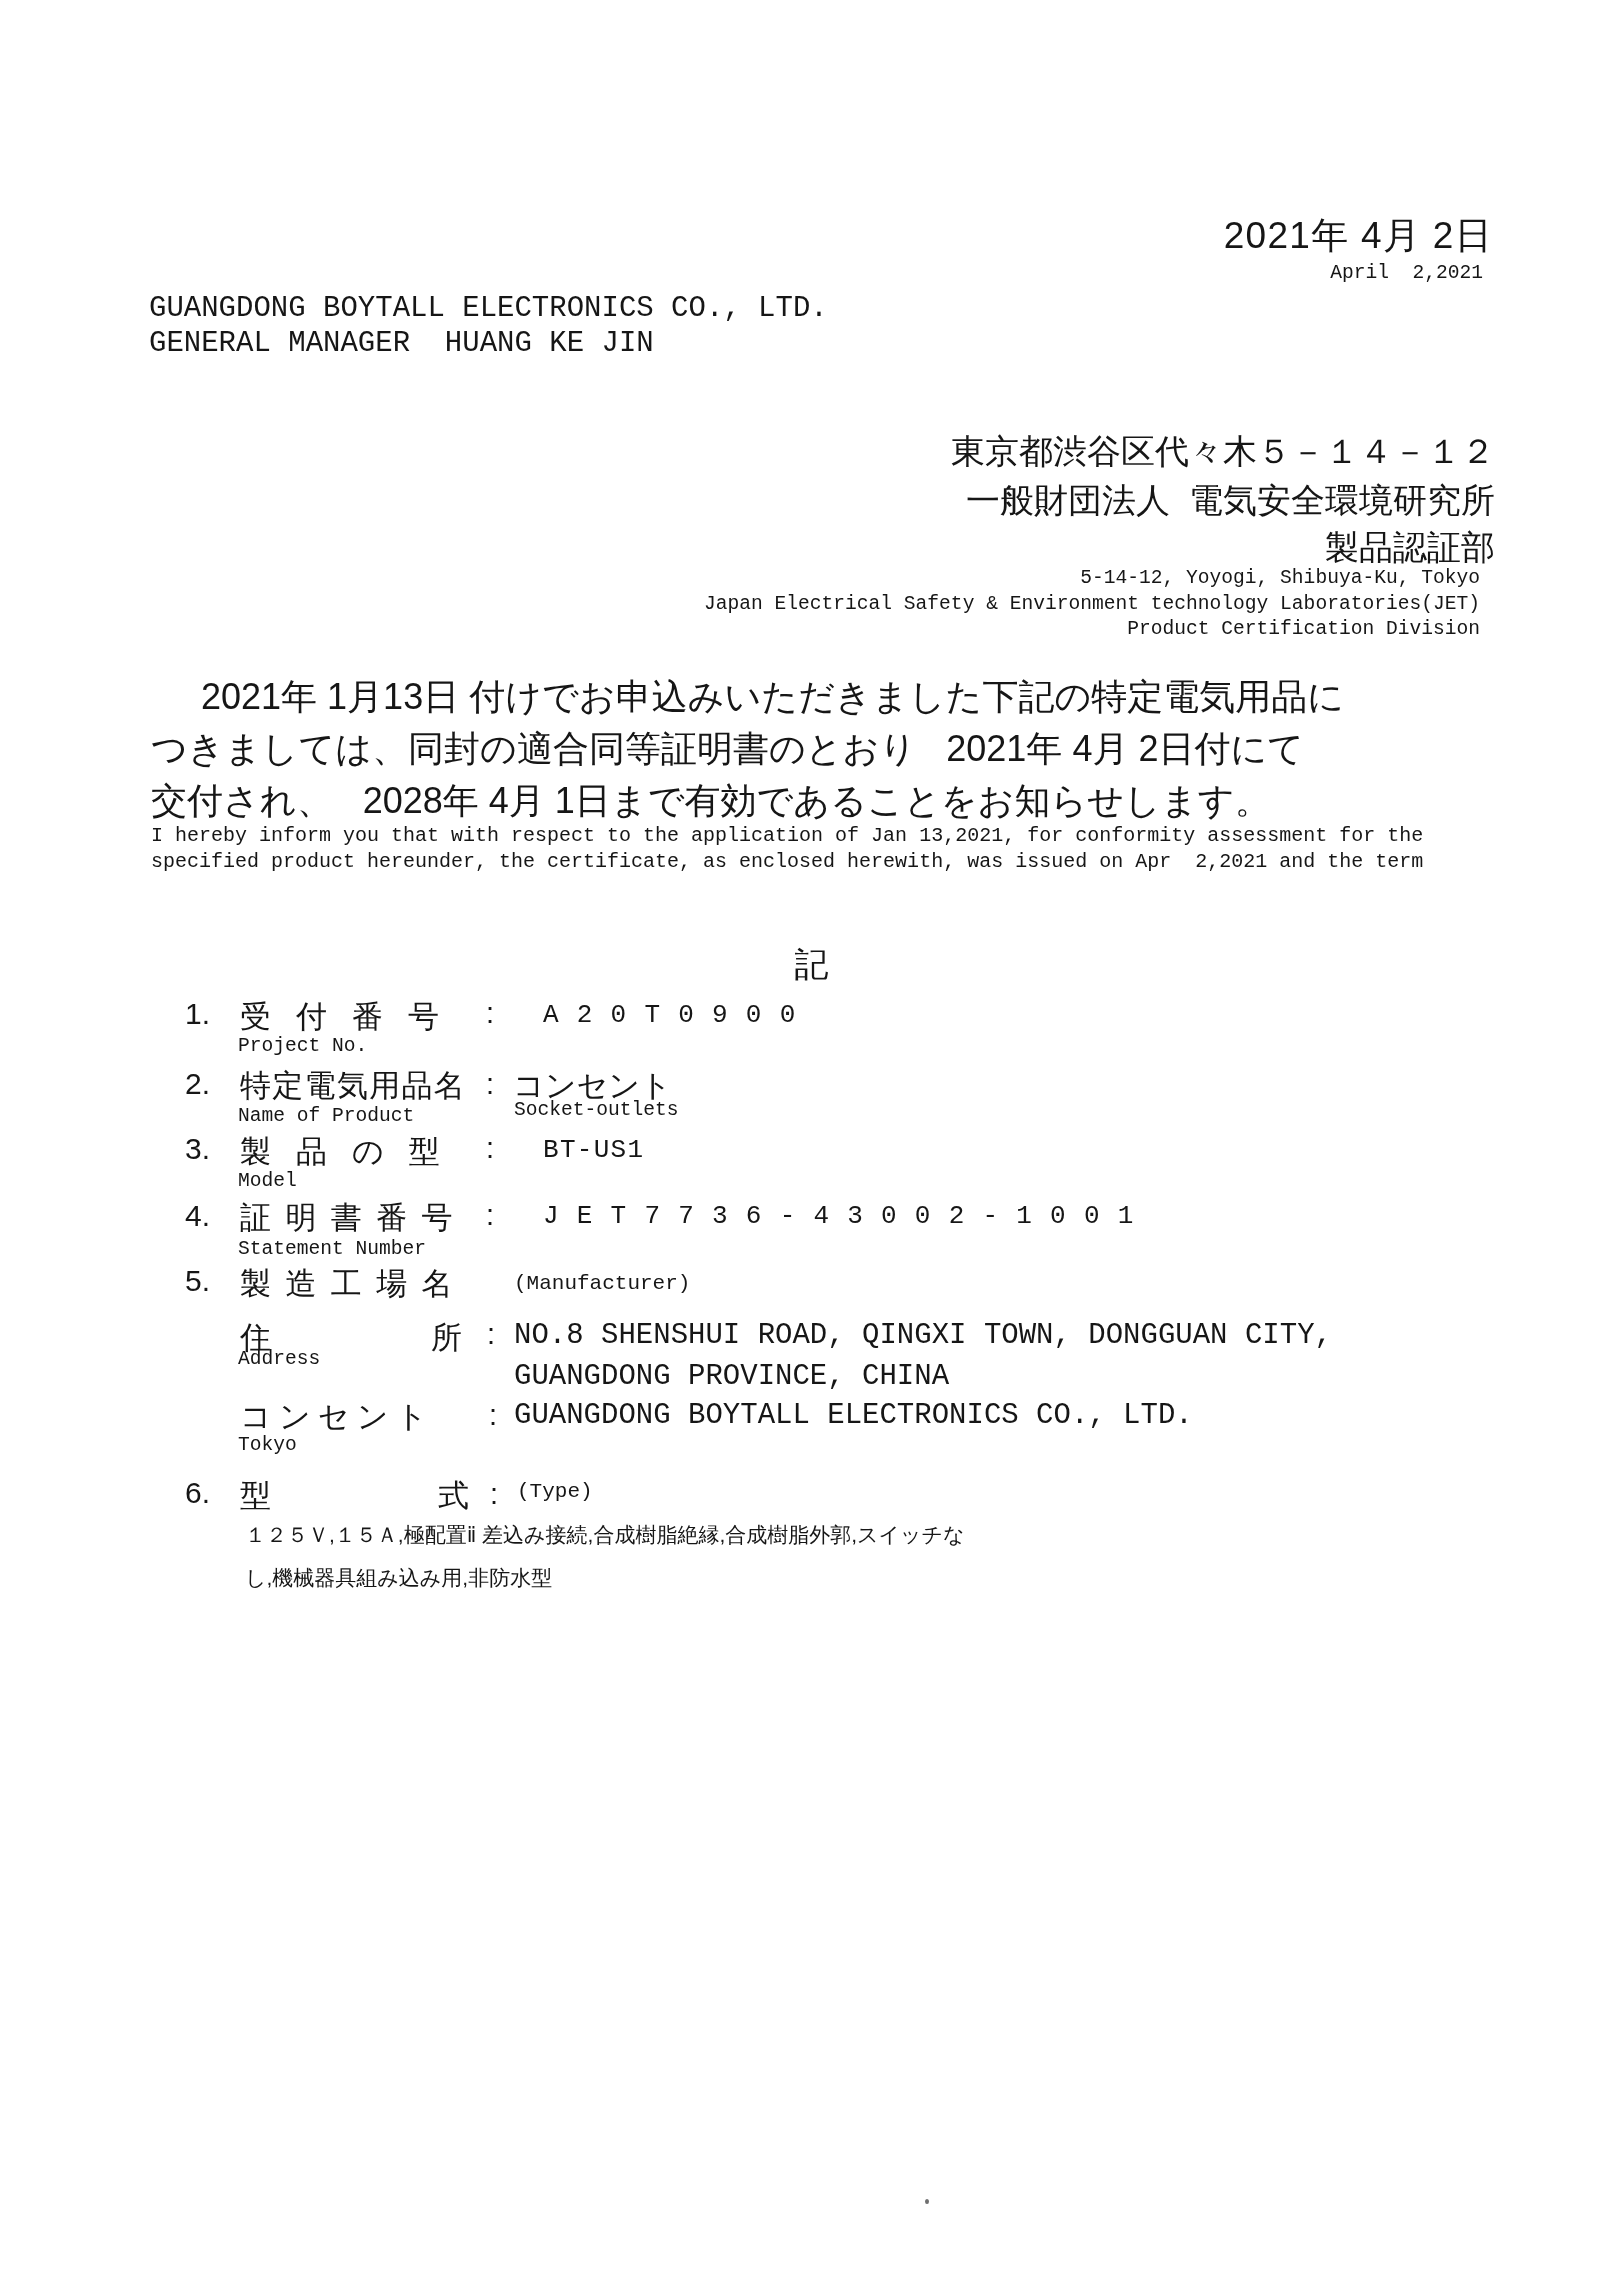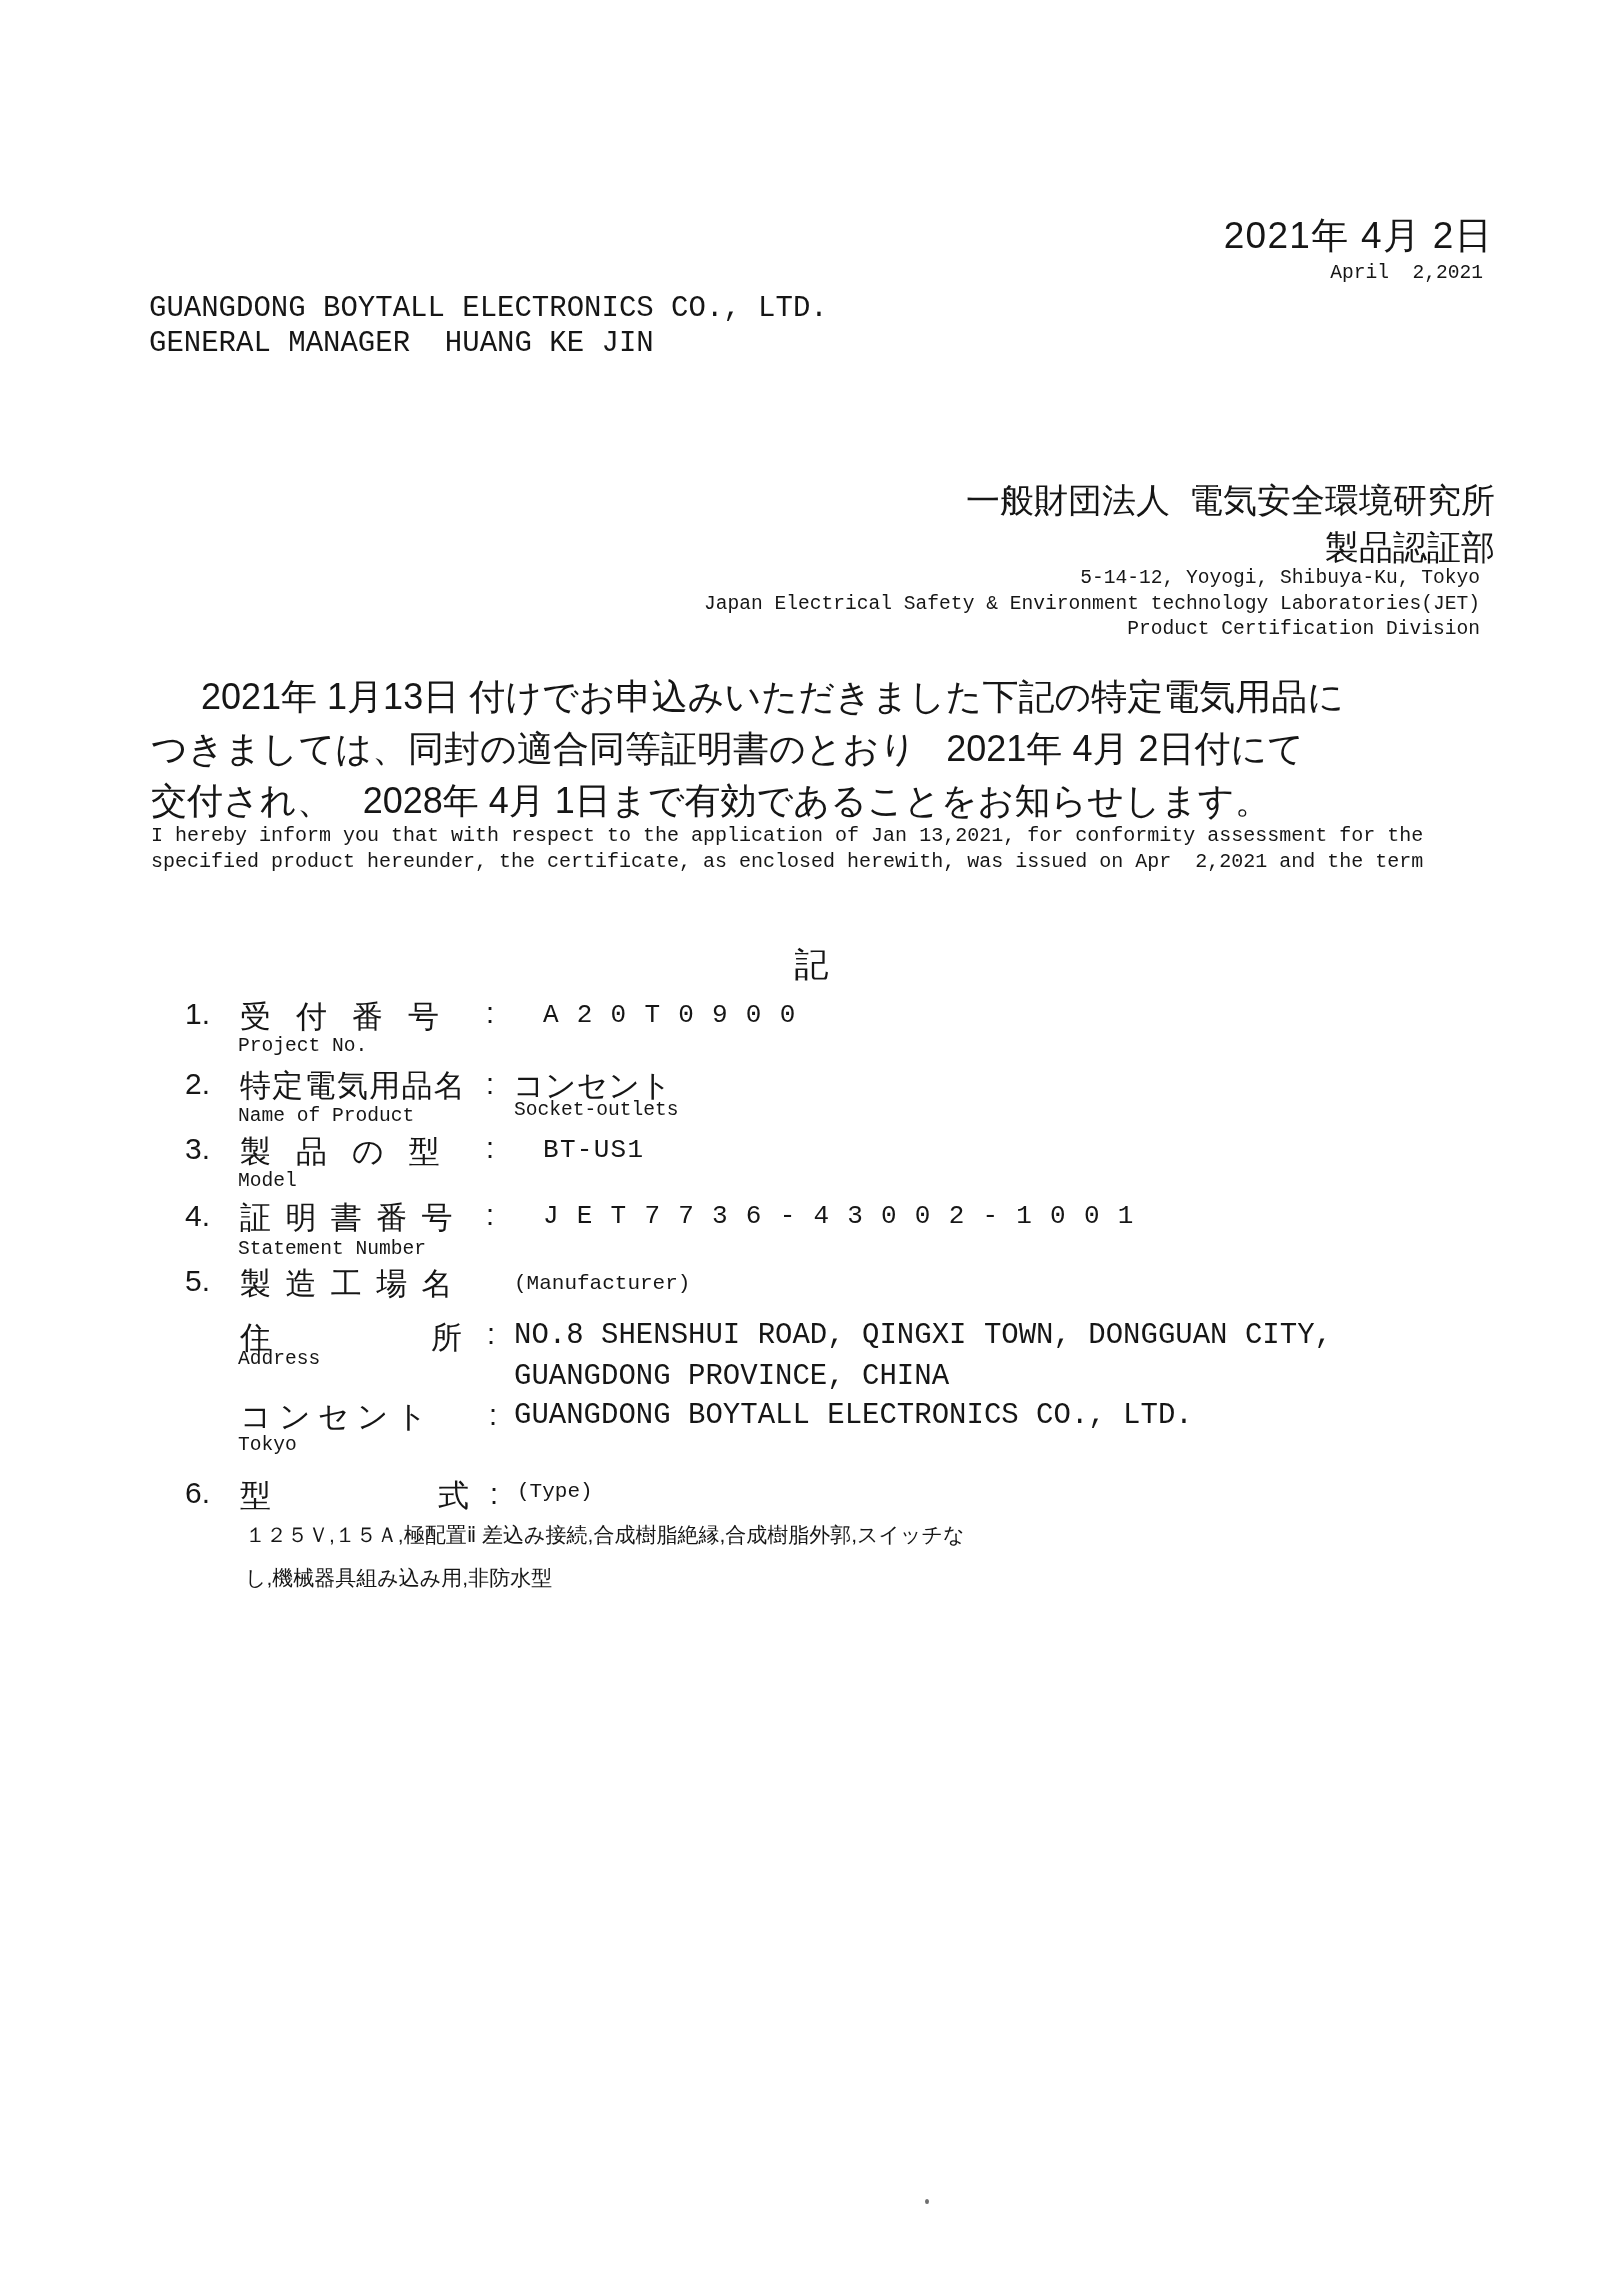--- a/index.html
+++ b/index.html
@@ -50,20 +50,21 @@
 <body>
 
 <div class="page">
 
   <div class="abs jp f-datejp right" style="top:211px;right:130px;">2021年 4月 2日</div>
   <div class="abs mono f-mono30 right" style="top:262px;right:140px;">April  2,2021</div>
 
   <div class="abs mono f-mono44" style="top:292px;left:149px;">GUANGDONG BOYTALL ELECTRONICS CO., LTD.</div>
   <div class="abs mono f-mono44" style="top:327px;left:149px;">GENERAL MANAGER  HUANG KE JIN</div>
 
+  <div class="abs jp f-jp52 right" style="top:429px;right:128px;">東京都渋谷区代々木５－１４－１２</div>
   <div class="abs jp f-jp52 right" style="top:478px;right:128px;">一般財団法人  電気安全環境研究所</div>
   <div class="abs jp f-jp52 right" style="top:525px;right:128px;">製品認証部</div>
   <div class="abs mono f-mono30 right" style="top:567px;right:143px;">5-14-12, Yoyogi, Shibuya-Ku, Tokyo</div>
   <div class="abs mono f-mono30 right" style="top:593px;right:143px;">Japan Electrical Safety &amp; Environment technology Laboratories(JET)</div>
   <div class="abs mono f-mono30 right" style="top:618px;right:143px;">Product Certification Division</div>
 
   <div class="abs jp f-body indent" style="top:673px;left:151px;">2021年 1月13日 付けでお申込みいただきました下記の特定電気用品に</div>
   <div class="abs jp f-body" style="top:725px;left:151px;">つきましては、同封の適合同等証明書のとおり   2021年 4月 2日付にて</div>
   <div class="abs jp f-body" style="top:777px;left:151px;">交付され、   2028年 4月 1日まで有効であることをお知らせします。</div>
 

